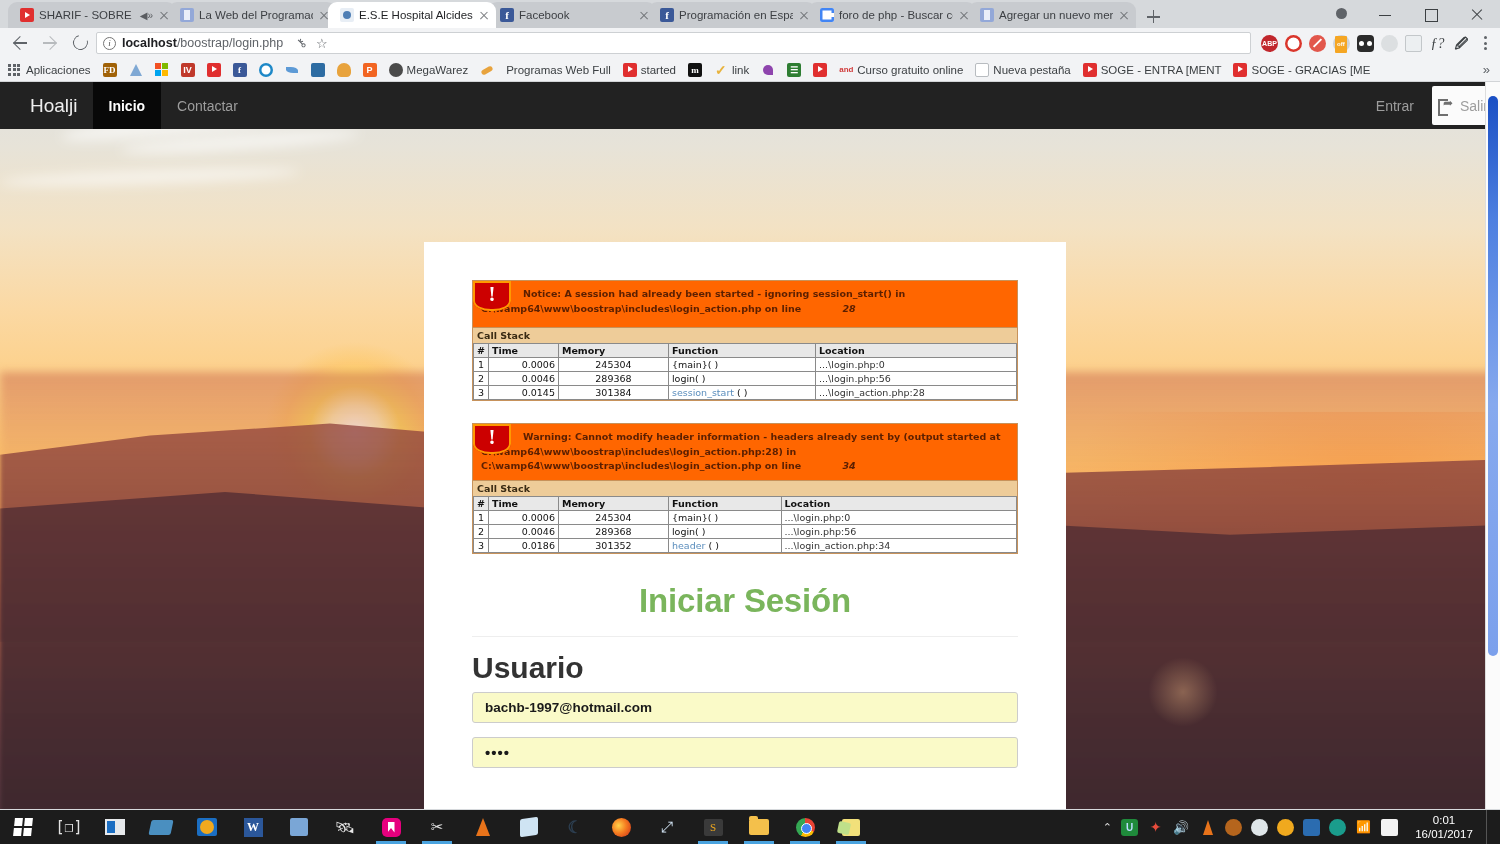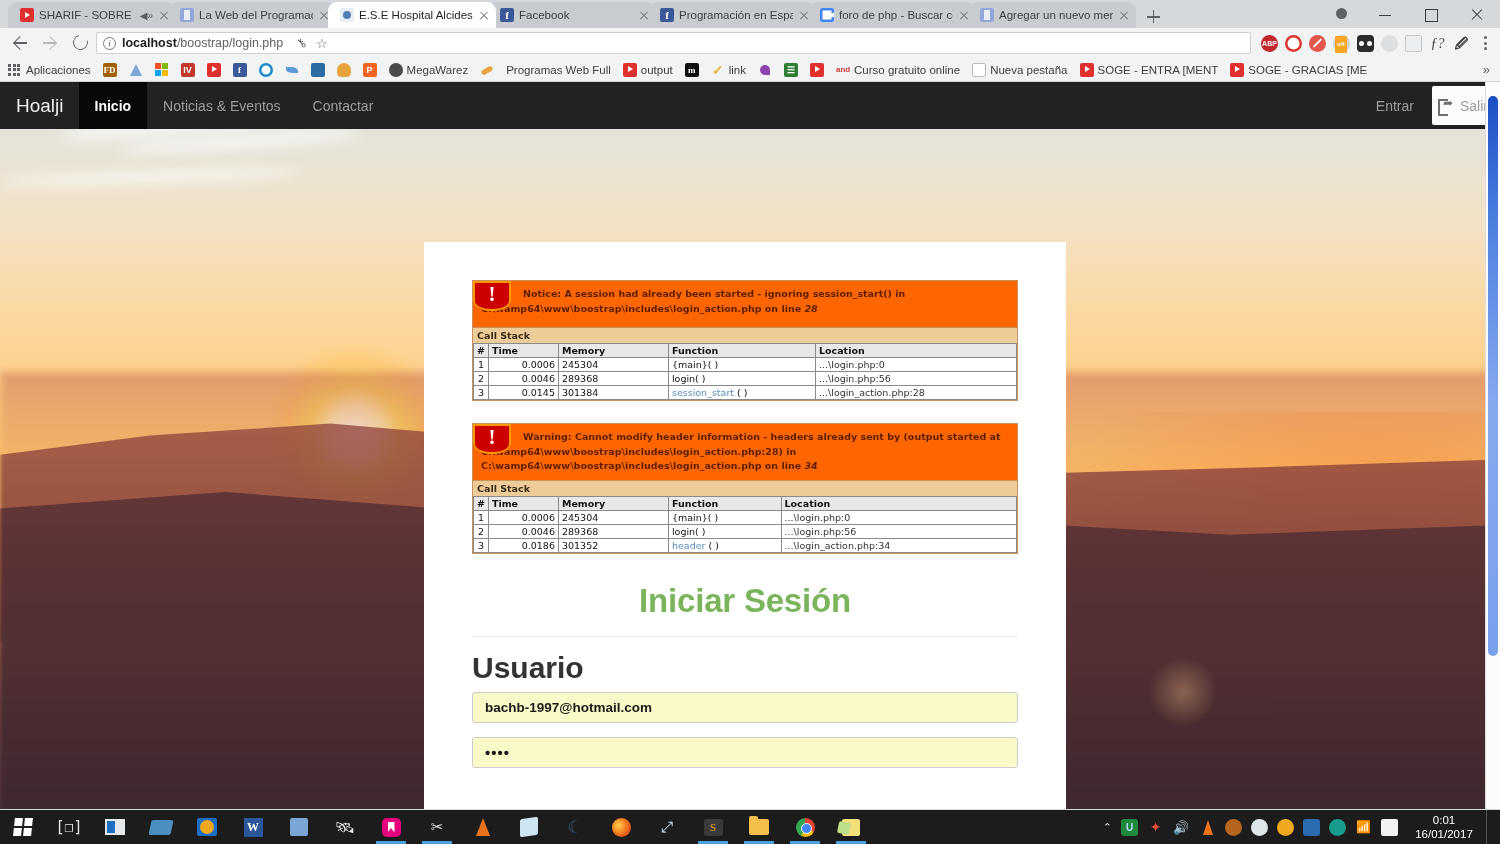--- a/index.html
+++ b/index.html
@@ -191,21 +191,21 @@
   .glow-right { position:absolute; right:0; top: 330px; width: 430px; height: 230px;
     background: radial-gradient(ellipse at 70% 30%, rgba(255,150,60,.55), rgba(255,130,60,0) 70%); }
   .lens-flare { position:absolute; left: 1148px; top: 575px; width: 70px; height: 70px; border-radius:50%;
     background: radial-gradient(circle, rgba(255,200,140,.35), rgba(255,200,140,0) 70%); }
 
   
   .sitenav {
     position: relative; z-index: 3; height: 47px; background: #222;
     display: flex; align-items: stretch; color: #9d9d9d; font-size: 14px;
   }
-  .brand { display:flex; align-items:center; padding: 0 15px 0 16px; font-size: 19px; color: #eee; }
+  .brand { display:flex; align-items:center; padding: 0 15px 0 16px; font-size: 19px; color: #eee; margin-left: 14px; }
   .navlink { display:flex; align-items:center; padding: 0 16px; color:#9d9d9d; }
   .navlink.active { background: #080808; color: #fff; font-weight: bold; }
   .navform { display:flex; align-items:center; gap: 6px; padding-left: 6px; }
   .searchbox {
     width: 180px; height: 28px; background:#fff; border:1px solid #ccc; border-radius:3px;
     padding: 0 10px; font-size: 13px; color:#999; display:flex; align-items:center;
   }
   .submitbtn {
     height: 28px; background:#fff; border:1px solid #ccc; border-radius:3px;
     padding: 0 12px; font-size: 13px; color:#333; display:flex; align-items:center;
@@ -234,33 +234,33 @@
   }
   .php-bang {
     position: absolute; left: 0px; top: 0px; width: 38px; height: 30px; background: #c00;
     border-radius: 0 0 18px 18px / 0 0 10px 10px;
     color: #fff; font-weight: bold; font-size: 21px; text-align:center; line-height: 27px;
     font-family:"Liberation Serif", serif;
     box-shadow: inset 0 0 0 2px #f90;
   }
   .php-msg { padding-left: 42px; }
   .php-msg .line2 { padding-left: 0; margin-left: -42px; }
-  .php-msg em { font-style: italic; }
+  .php-msg em { font-style: italic; margin-left: 38px; }
   .php-callstack {
     background: #eecc99; font-size: 9.5px; font-weight: bold; color: #3a2b14;
     padding: 2px 4px; border-top: 1px solid #c7925b;
   }
   table.stack { width: 100%; border-collapse: collapse; font-size: 9.5px; background: #fff; }
   table.stack th, table.stack td {
     border: 1px solid #8a8a8a; padding: 1px 3px; color: #111; font-family: "DejaVu Sans", sans-serif;
   }
   table.stack th { background: #e8e8e8; text-align: left; font-weight: bold; }
   table.stack td.num { text-align: center; width: 14px; }
   table.stack td.t { text-align: right; width: 70px; }
-  table.stack td.m { text-align: left; width: 110px; }
+  table.stack td.m { text-align: center; width: 110px; }
   table.stack td.fn a { color: #5b8ebd; text-decoration: none; }
   table.stack td.loc { color: #333; }
 
   
   .login-title {
     text-align: center; color: #7ab55c; font-size: 33px; font-weight: bold;
     padding: 6px 0 16px; letter-spacing: -.2px;
   }
   .hr { border-top: 1px solid #eee; margin: 0 0 14px; }
   .field-label { font-size: 30px; font-weight: bold; color: #333; margin-bottom: 8px; line-height: 1.1; }
@@ -470,21 +470,21 @@
       <span>MegaWarez</span>
     </div>
     <div class="bm">
         <span class="bm-ico bmi-pill"></span>
       </div>
     <div class="bm">
       <span>Programas Web Full</span>
     </div>
     <div class="bm">
       <span class="bm-ico bmi-yt"></span>
-      <span>output</span>
+      <span>started</span>
     </div>
     <div class="bm">
         <span class="bm-ico bmi-m">m</span>
       </div>
     <div class="bm">
       <span class="bm-ico bmi-check">✓</span>
       <span>link</span>
     </div>
     <div class="bm">
         <span class="bm-ico bmi-party"></span>
@@ -522,21 +522,20 @@
       <div class="glow-right"></div>
       <div class="ridge r1"></div>
       <div class="ridge r2"></div>
       <div class="ridge r3"></div>
       <div class="lens-flare"></div>
     </div>
 
     <div class="sitenav">
       <div class="brand">Hoalji</div>
       <div class="navlink active">Inicio</div>
-      <div class="navlink">Noticias &amp; Eventos</div>
       <div class="navlink">Contactar</div>
       <div class="nav-right">
         <div class="navlink">Entrar</div>
         <div class="salir-btn">
           <span class="ico-exit"></span>
           <span>Salir</span>
         </div>
       </div>
     </div>
 

